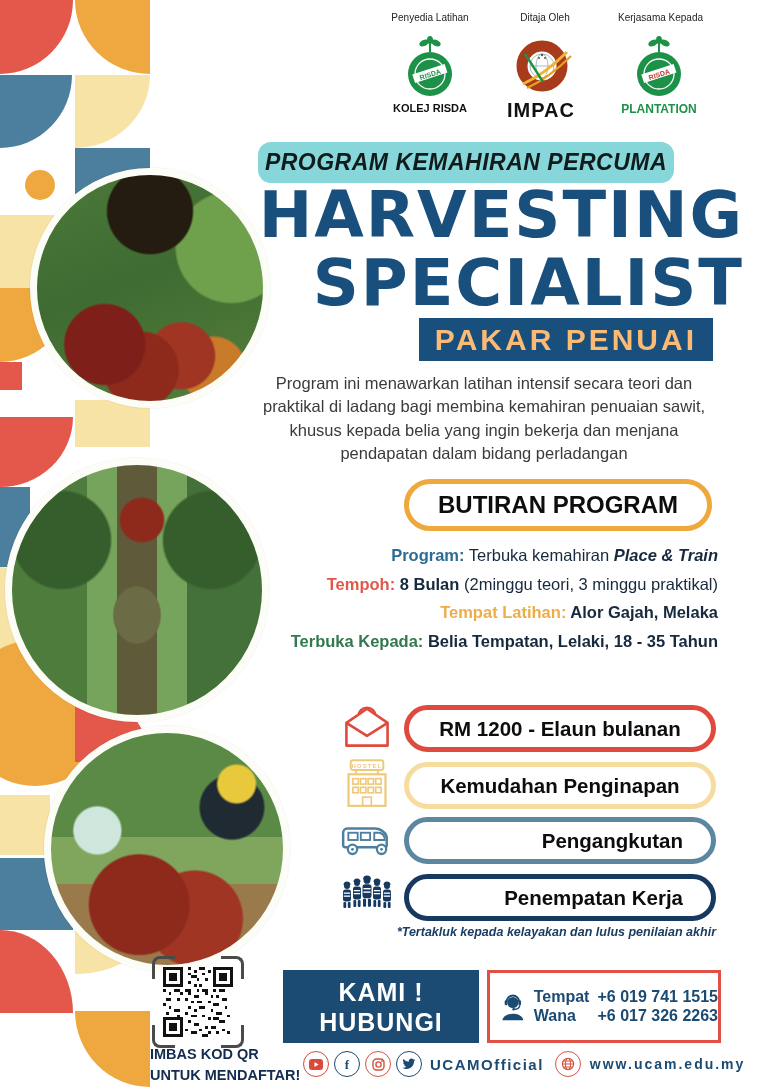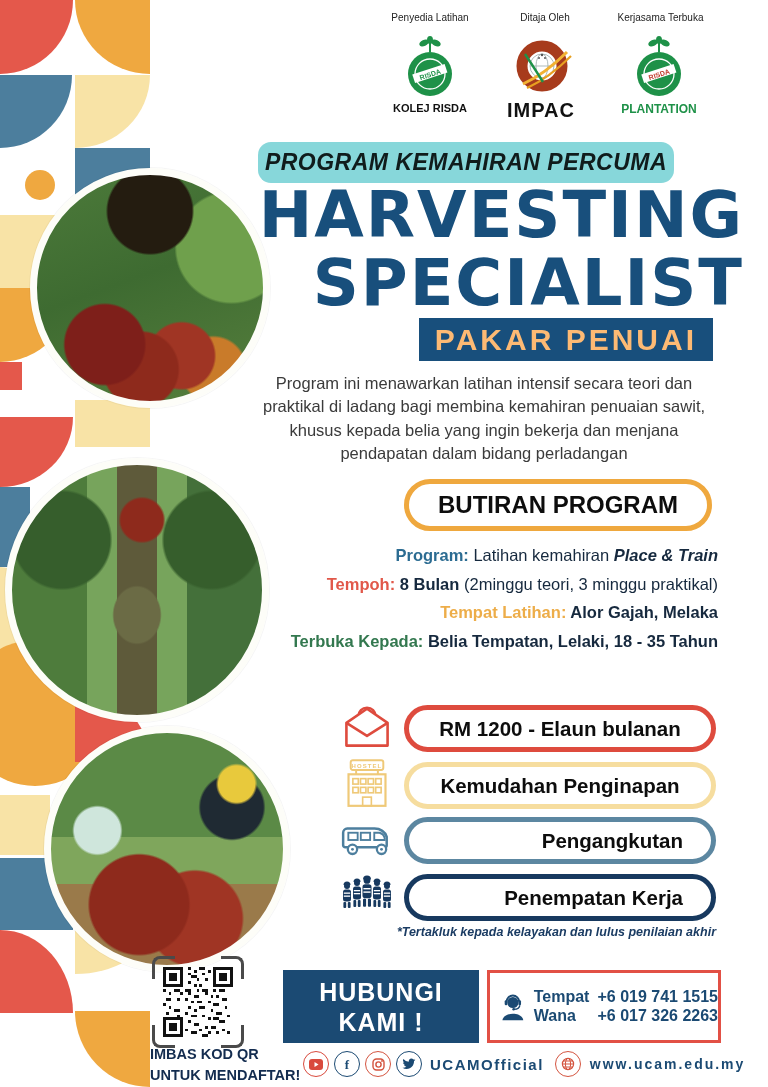--- a/index.html
+++ b/index.html
@@ -102,21 +102,21 @@
   <div class="photo" style="left:44px;top:726px;width:232px;height:232px;background:
        radial-gradient(circle at 80% 22%, #E8C93C 0 7%, transparent 8%),
        radial-gradient(circle at 78% 32%, #1F2A33 0 13%, transparent 14%),
        radial-gradient(circle at 38% 74%, #8E2A1C 0 22%, transparent 23%),
        radial-gradient(circle at 62% 80%, #A03524 0 20%, transparent 21%),
        radial-gradient(circle at 20% 42%, #CFE6DC 0 10%, transparent 11%),
        linear-gradient(180deg,#5B8A46 0 45%,#7FA65C 45% 65%,#9A7A4A 65%);"></div>
 
   <div class="hlabel" style="left:350px;top:12px;width:160px;">Penyedia Latihan</div>
   <div class="hlabel" style="left:485px;top:12px;width:120px;">Ditaja Oleh</div>
-  <div class="hlabel" style="left:588px;top:12px;width:145px;">Kerjasama Terbuka</div>
+  <div class="hlabel" style="left:588px;top:12px;width:145px;">Kerjasama Kepada</div>
 
   <svg class="abs" style="left:401px;top:36px;" width="58" height="64" viewBox="0 0 58 64">
     <path d="M29 2 L29 16" stroke="#1E9148" stroke-width="2" fill="none"></path>
     <ellipse cx="23" cy="7" rx="5" ry="3" fill="#1E9148" transform="rotate(-25 23 7)"></ellipse>
     <ellipse cx="35" cy="7" rx="5" ry="3" fill="#1E9148" transform="rotate(25 35 7)"></ellipse>
     <ellipse cx="29" cy="4" rx="3" ry="4" fill="#1E9148"></ellipse>
     <circle cx="29" cy="38" r="22" fill="#1E9148"></circle>
     <circle cx="29" cy="38" r="15" fill="none" stroke="#fff" stroke-width="1.3"></circle>
     <rect x="12" y="33" width="34" height="9" fill="#fff" transform="rotate(-18 29 38)"></rect>
     <text x="29" y="41" transform="rotate(-18 29 38)" text-anchor="middle" font-size="7" font-weight="bold" fill="#1E9148">RISDA</text>
@@ -153,21 +153,21 @@
   <div class="badge">PROGRAM KEMAHIRAN PERCUMA</div>
   <div class="h1" style="top:251px;">SPECIALIST</div>
   <div class="h1" style="top:183px;">HARVESTING</div>
   <div class="subtitle">PAKAR PENUAI</div>
 
   <div class="desc">Program ini menawarkan latihan intensif secara teori dan praktikal di ladang bagi membina kemahiran penuaian sawit, khusus kepada belia yang ingin bekerja dan menjana pendapatan dalam bidang perladangan</div>
 
   <div class="butiran">BUTIRAN PROGRAM</div>
 
   <div class="details">
-    <div><span class="dl dl-blue">Program:</span><span> Latihan kemahiran </span><span class="dem">Place &amp; Train</span></div>
+    <div><span class="dl dl-blue">Program:</span><span> Terbuka kemahiran </span><span class="dem">Place &amp; Train</span></div>
     <div><span class="dl dl-red">Tempoh:</span><span class="db"> 8 Bulan</span><span> (2minggu teori, 3 minggu praktikal)</span></div>
     <div><span class="dl dl-amber">Tempat Latihan:</span><span class="db"> Alor Gajah, Melaka</span></div>
     <div><span class="dl dl-green">Terbuka Kepada:</span><span class="db"> Belia Tempatan, Lelaki, 18 - 35 Tahun</span></div>
   </div>
 
   <div class="bicon" style="top:701px;">
     <svg width="52" height="48" viewBox="0 0 48 44">
       <circle cx="24" cy="14" r="8" fill="#fff" stroke="#DE4B3E" stroke-width="2.2"></circle>
       <text x="24" y="18" text-anchor="middle" font-size="10" font-weight="bold" fill="#DE4B3E">$</text>
       <path d="M5 20 L24 7 L43 20 V41 H5 Z" fill="#fff" stroke="#DE4B3E" stroke-width="2.4" stroke-linejoin="round"></path>
@@ -348,22 +348,22 @@
           <rect x="19" y="23" width="1" height="1"></rect>
       </g>
     </svg>
   </div>
   <div class="qrcaption">
     <div>IMBAS KOD QR</div>
     <div>UNTUK MENDAFTAR!</div>
   </div>
 
   <div class="hubungi">
+    <div>KAMI !</div>
     <div>HUBUNGI</div>
-    <div>KAMI !</div>
   </div>
   <div class="contactbox">
     <svg width="38" height="40" viewBox="0 0 40 40">
       <g fill="#1B4A73">
         <circle cx="20" cy="14" r="7.5"></circle>
         <path d="M6 38 c1-12 27-12 28 0 z"></path>
         <path d="M11.5 13 a8.5 8.5 0 0 1 17 0" fill="none" stroke="#1B4A73" stroke-width="2.6"></path>
         <rect x="9" y="11" width="3.6" height="6.5" rx="1.6"></rect>
         <rect x="27.4" y="11" width="3.6" height="6.5" rx="1.6"></rect>
         <path d="M29.2 17.5 c0 4-4 5.5-8 5.5" fill="none" stroke="#1B4A73" stroke-width="2"></path>

